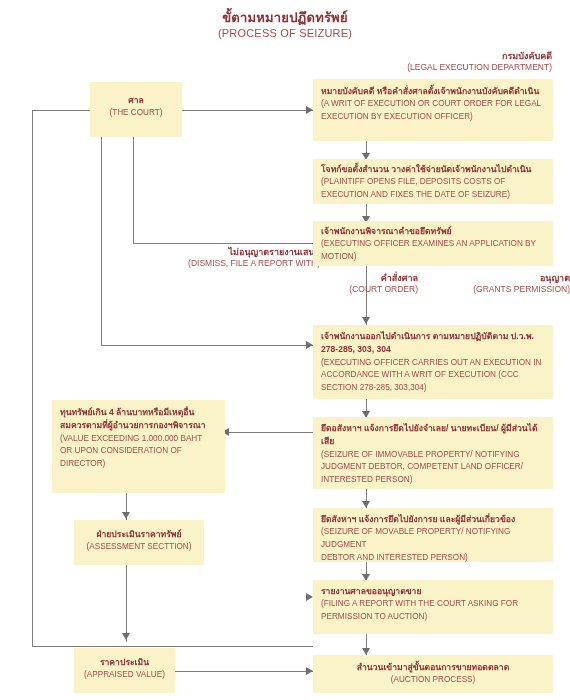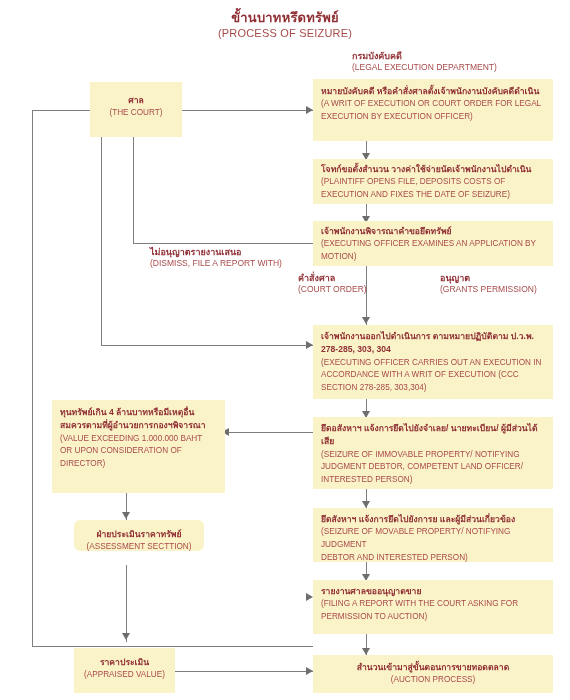--- a/index.html
+++ b/index.html
@@ -14,21 +14,21 @@
   .title-th{
     position:absolute;left:0;top:7px;width:570px;text-align:center;
     font-size:13px;font-weight:bold;color:#8f2f34;letter-spacing:.2px;
   }
   .title-en{
     position:absolute;left:0;top:27px;width:570px;text-align:center;
     font-size:11px;color:#a84a4a;letter-spacing:.2px;
   }
 
   
-  .flabel{position:absolute;text-align:left;line-height:1.35;}
+  .flabel{position:absolute;text-align:right;line-height:1.35;}
   .flabel .th{font-size:9px;font-weight:bold;color:#8f2f34;display:block;white-space:nowrap;}
   .flabel .en{font-size:8.5px;color:#a84a4a;display:block;white-space:nowrap;}
 
   
   .box{
     position:absolute;
     background:#fbf3c8;
     box-sizing:border-box;
     padding:6px 8px;
     line-height:1.55;
@@ -46,21 +46,21 @@
   .arw-d{border-left:4.5px solid transparent;border-right:4.5px solid transparent;border-top:7px solid #6e6e6e;}
   .arw-u{border-left:4.5px solid transparent;border-right:4.5px solid transparent;border-bottom:7px solid #6e6e6e;}
   .arw-r{border-top:4.5px solid transparent;border-bottom:4.5px solid transparent;border-left:7px solid #6e6e6e;}
   .arw-l{border-top:4.5px solid transparent;border-bottom:4.5px solid transparent;border-right:7px solid #6e6e6e;}
 </style>
 </head>
 <body>
 
 <div class="stage">
 
-  <div class="title-th">ขั้านบาทหรึดทรัพย์</div>
+  <div class="title-th">ขั้ตามหมายปฏึดทรัพย์</div>
   <div class="title-en">(PROCESS OF SEIZURE)</div>
 
   <div class="flabel" style="left:352px;top:50px;width:200px;">
     <span class="th">กรมบังคับคดี</span>
     <span class="en">(LEGAL EXECUTION DEPARTMENT)</span>
   </div>
 
   <div class="ln lnh" style="left:182px;top:110px;width:131px;"></div>
   <div class="arw arw-r" style="left:306px;top:105.5px;"></div>
 
@@ -181,21 +181,21 @@
   </div>
 
   <div class="box" style="left:52px;top:400px;width:173px;height:93px;padding-top:6px;">
     <span class="th">ทุนทรัพย์เกิน 4 ล้านบาทหรือมีเหตุอื่น</span>
     <span class="th">สมควรตามที่ผู้อำนวยการกองฯพิจารณา</span>
     <span class="en">(VALUE EXCEEDING 1.000.000 BAHT</span>
     <span class="en">OR UPON CONSIDERATION OF</span>
     <span class="en">DIRECTOR)</span>
   </div>
 
-  <div class="box center" style="left:74px;top:520px;width:130px;height:31px;padding-top:8px;border-radius:6px;">
+  <div class="box center" style="left:74px;top:520px;width:130px;height:45px;padding-top:8px;">
     <span class="th">ฝ่ายประเมินราคาทรัพย์</span>
     <span class="en">(ASSESSMENT SECTTION)</span>
   </div>
 
   <div class="box center" style="left:74px;top:648px;width:101px;height:45px;padding-top:8px;">
     <span class="th">ราคาประเมิน</span>
     <span class="en">(APPRAISED VALUE)</span>
   </div>
 
 </div>

